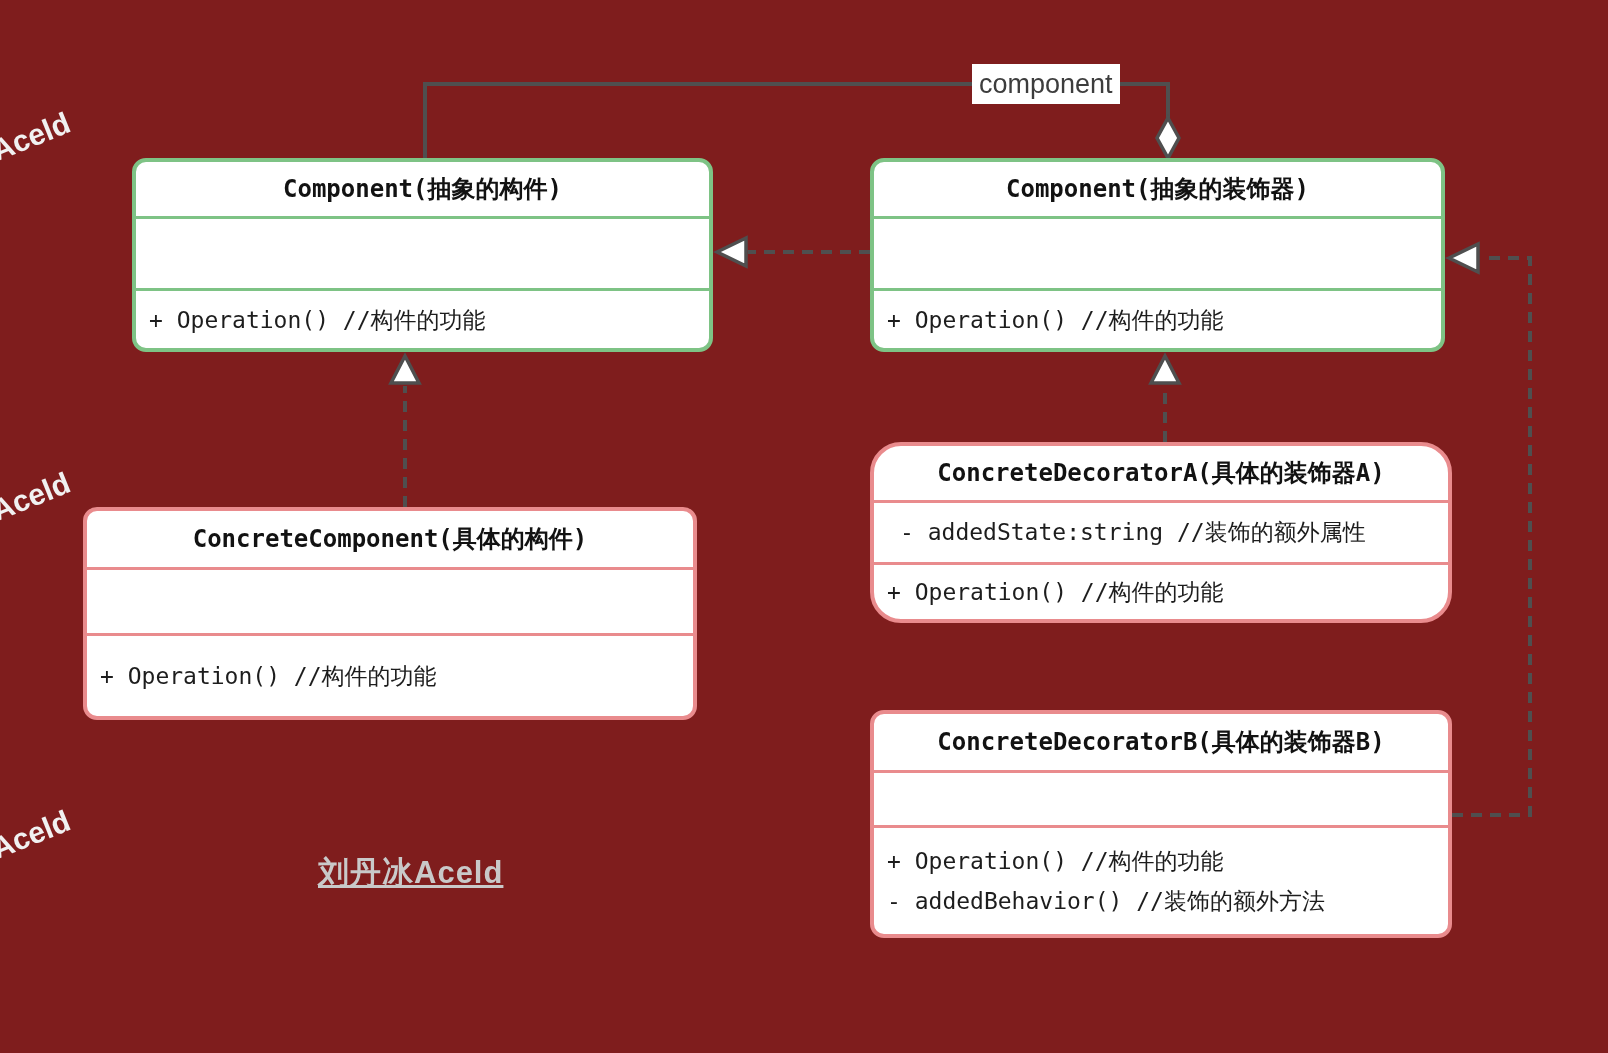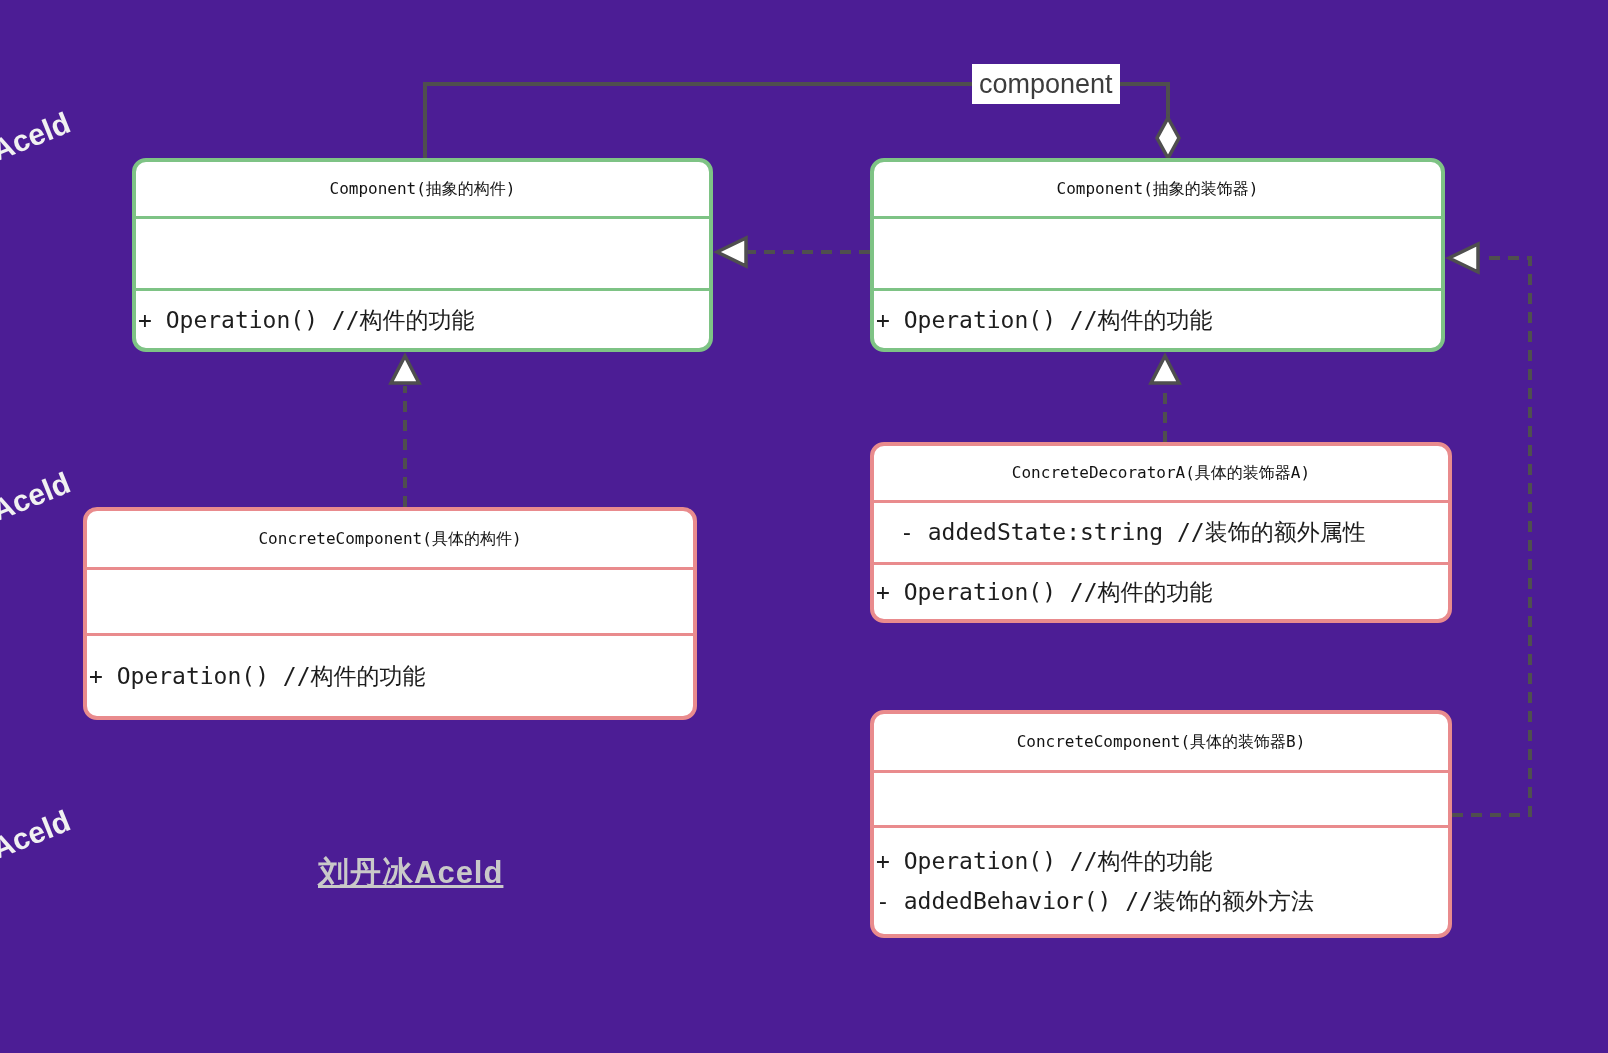--- a/index.html
+++ b/index.html
@@ -5,51 +5,51 @@
   :root{
     --green:#7ec385;
     --red:#e98b8d;
     --line:#4f4f4f;
     --member:#1d1d1d;
     --wm-sig:#c9c9c9;
     --wm-faint:#f1f1f1;
   }
   html,body{margin:0;padding:0;background:#fff;}
   #canvas{
-    position:relative;width:1608px;height:1053px;background:#4c1d95;overflow:hidden;
+    position:relative;width:1608px;height:1053px;background:#7f1d1d;overflow:hidden;
     font-family:"DejaVu Sans Mono","Liberation Mono",monospace;
   }
   #connectors{position:absolute;left:0;top:0;width:1608px;height:1053px;pointer-events:none;}
   .cls{
     position:absolute;background:#fff;border:4px solid var(--green);border-radius:14px;
     box-sizing:border-box;display:flex;flex-direction:column;color:var(--member);
   }
   .cls.red{border-color:var(--red);}
   .sec{box-sizing:border-box;}
   .t{
     display:flex;align-items:center;justify-content:center;
-    font-weight:normal;font-size:16px;color:#121212;
+    font-weight:bold;font-size:24px;color:#121212;
     border-bottom:3px solid;border-color:inherit;text-align:right;
   }
   .a{
     display:flex;flex-direction:column;justify-content:center;
     font-size:23px;border-bottom:3px solid;border-color:inherit;
     padding-left:26px;white-space:pre;
   }
   .m{
     flex:1;display:flex;flex-direction:column;justify-content:center;
-    font-size:23px;line-height:40px;padding-left:2px;white-space:pre;
+    font-size:23px;line-height:40px;padding-left:13px;white-space:pre;
   }
   #box-component{left:132px;top:158px;width:581px;height:194px;}
   #box-component .t{height:57px}#box-component .a{height:72px}
   #box-decorator{left:870px;top:158px;width:575px;height:194px;}
   #box-decorator .t{height:57px}#box-decorator .a{height:72px}
   #box-cc{left:83px;top:507px;width:614px;height:213px;}
   #box-cc .t{height:59px}#box-cc .a{height:66px}
-  #box-cda{left:870px;top:442px;width:582px;height:181px;}
+  #box-cda{left:870px;top:442px;width:582px;height:181px;border-radius:31px;}
   #box-cda .t{height:57px}#box-cda .a{height:62px}
   #box-cdb{left:870px;top:710px;width:582px;height:228px;}
   #box-cdb .t{height:59px}#box-cdb .a{height:55px}
   #agg-label{
     position:absolute;left:972px;top:64px;height:40px;display:flex;align-items:center;
     padding:0 7px;background:#fff;color:#3d3d3d;font-size:27px;
     font-family:"Liberation Sans","DejaVu Sans",sans-serif;
   }
   #wm-signature{
     position:absolute;left:318px;top:852px;font-size:31px;font-weight:bold;
@@ -118,21 +118,21 @@
     <div class="sec t">ConcreteDecoratorA(具体的装饰器A)</div>
     <div class="sec a">
       <div>- addedState:string //装饰的额外属性</div>
     </div>
     <div class="sec m">
       <div>+ Operation() //构件的功能</div>
     </div>
   </div>
 
   <div class="cls red" id="box-cdb">
-    <div class="sec t">ConcreteComponent(具体的装饰器B)</div>
+    <div class="sec t">ConcreteDecoratorB(具体的装饰器B)</div>
     <div class="sec a"></div>
     <div class="sec m">
       <div>+ Operation() //构件的功能</div>
       <div>- addedBehavior() //装饰的额外方法</div>
     </div>
   </div>
 
   <div id="wm-signature">刘丹冰Aceld</div>
   <div id="wm-f1" class="wm-faint">Aceld</div>
   <div id="wm-f2" class="wm-faint">Aceld</div>

